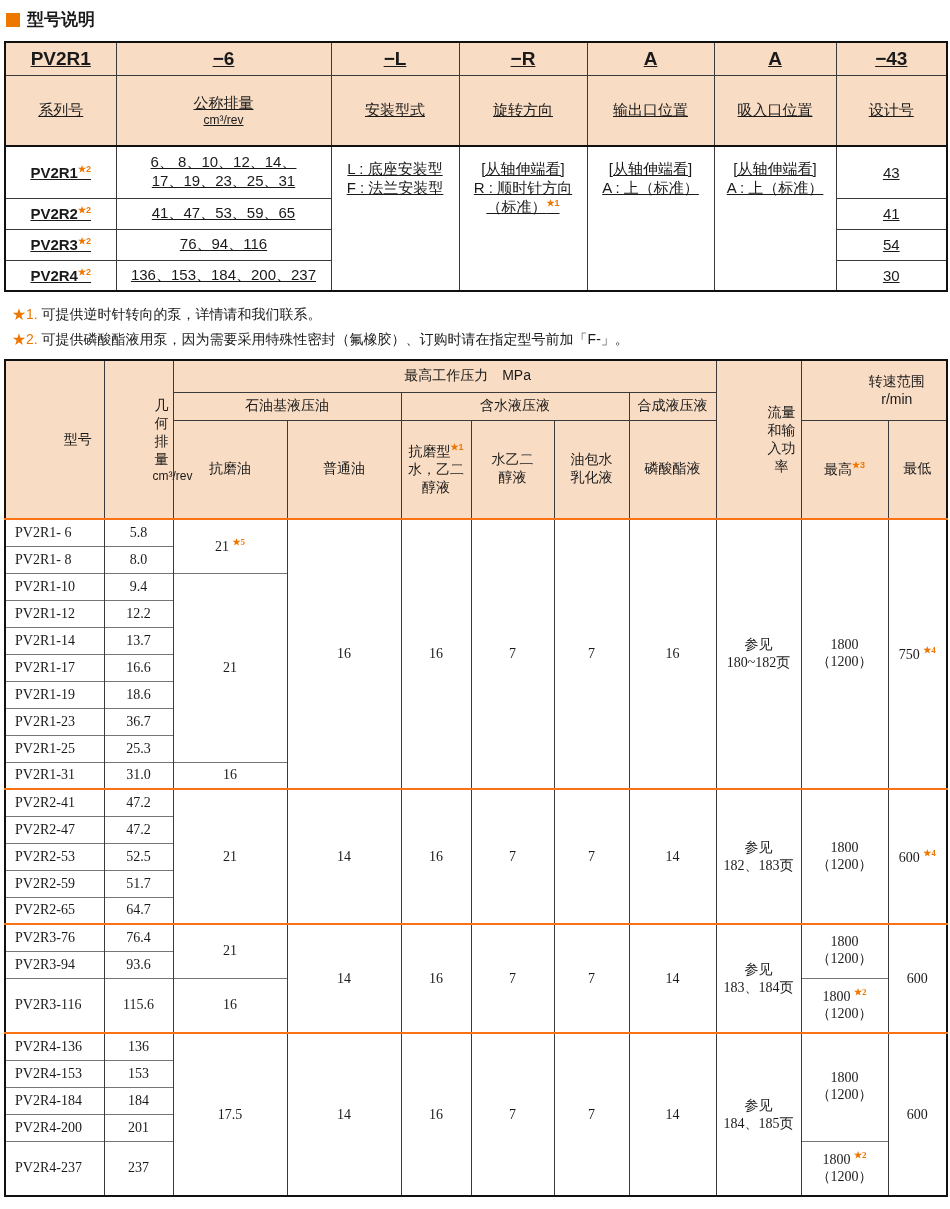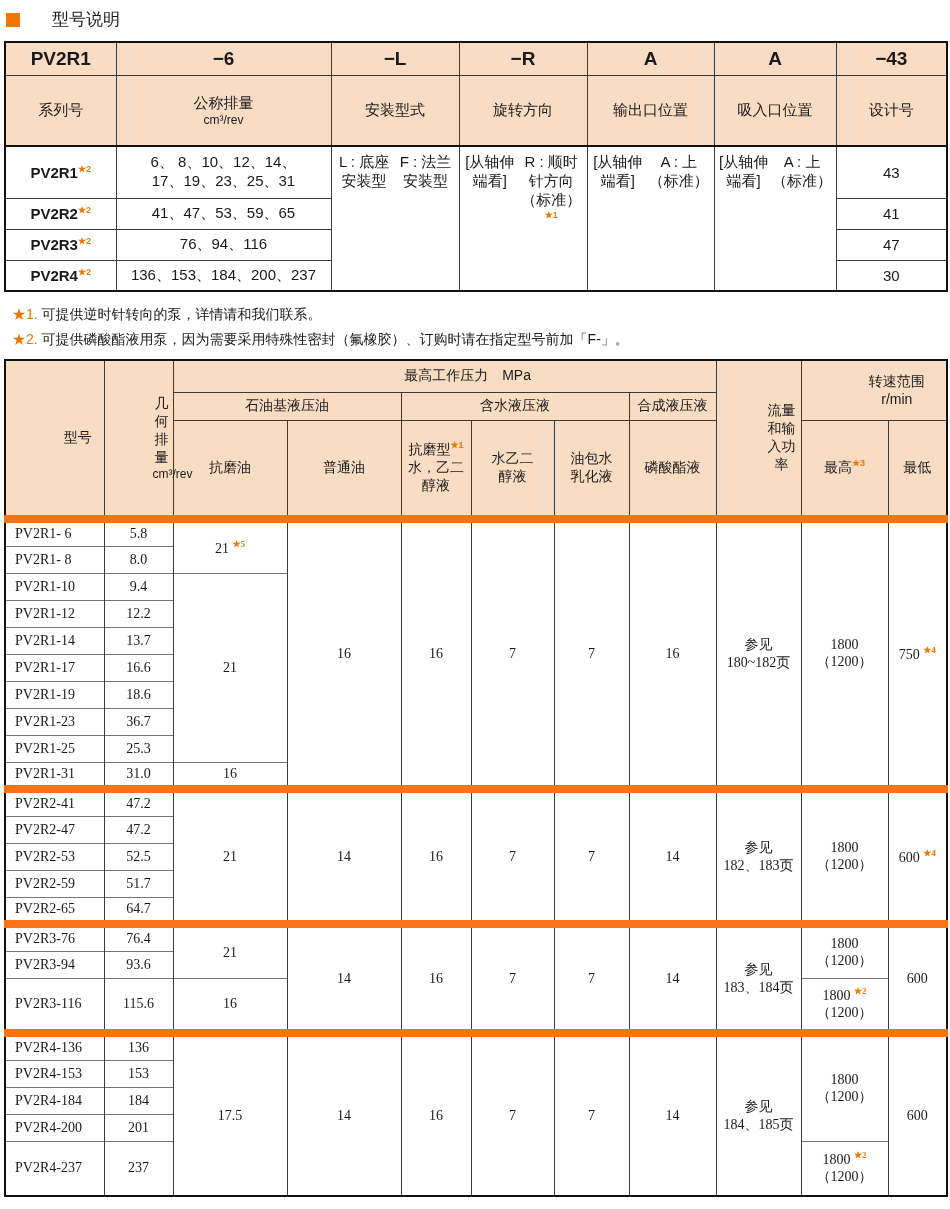--- a/index.html
+++ b/index.html
@@ -3,58 +3,58 @@
 <meta charset="utf-8">
 <style>
   html,body{margin:0;padding:0;background:#fff;}
   body{width:950px;height:1209px;overflow:hidden;
        font-family:"Liberation Sans",sans-serif;color:#1a1a1a;}
   .page{padding:4px 4px 0 4px;}
 
   
   .sec{display:flex;align-items:center;margin:4px 0 10px 2px;}
   .sq{width:14px;height:14px;background:#ee7700;margin-right:7px;flex:0 0 auto;}
-  .sec .t{font-size:17px;font-weight:normal;margin-left:25px;}
+  .sec .t{font-size:17px;font-weight:bold;}
   .sec .sub{font-size:13px;font-weight:bold;margin-left:10px;padding-top:3px;}
 
   
   table{border-collapse:collapse;table-layout:fixed;width:942px;}
   th,td{padding:0 2px;text-align:center;vertical-align:middle;box-sizing:border-box;}
   .hdr{background:#f9dcc4;}
   sup.star{color:#ee7700;font-size:9px;font-weight:bold;letter-spacing:0;}
   .pre{white-space:pre-line;}
 
   
   .t1{border:2px solid #111;}
-  .t1 th,.t1 td{border:1px solid #3a3a3a;font-size:15px;}
+  .t1 th,.t1 td{border:1px solid #3a3a3a;font-size:15px;text-decoration:underline;}
   .t1 tr.code th{height:33px;font-size:19px;font-weight:bold;}
   .t1 tr.labels th{height:71px;font-weight:normal;border-bottom:2px solid #111;}
   .t1 td{height:31px;background:#fff;}
   .t1 tr.r1 td{height:52px;}
   .t1 .dotL{border-left:1px dotted #555;}
   .t1 .unit{font-size:12px;}
-  .t1 .vcell{display:flex;flex-direction:row;justify-content:flex-start;height:100%;padding:6px 0;box-sizing:border-box;}
+  .t1 .vcell{display:flex;flex-direction:column;justify-content:flex-start;height:100%;padding:13px 0;box-sizing:border-box;}
   .t1 td.series{font-weight:bold;}
 
   
   .notes{margin:10px 0 0 8px;font-size:14px;line-height:1.75;}
   .notes .mk{color:#ee7700;}
 
   
   .t2{border:2px solid #111;margin-top:8px;}
   .t2 th{border:1px solid #3a3a3a;font-weight:normal;font-size:14px;background:#f9dcc4;}
   .t2 td{border-left:1px solid #3a3a3a;border-right:1px solid #3a3a3a;
          border-top:1px solid #767676;font-size:14px;
          font-family:"Liberation Serif","DejaVu Serif",serif;background:#fff;}
   .t2 tr.h1 th{height:32px;padding-left:48px;}
   .t2 tr.h2 th{height:28px;}
   .t2 tr.h3 th{height:99px;}
   .t2 tr{height:27px;}
   .t2 tr.tall{height:55px;}
-  .t2 tr.gstart td{border-top:8px solid #f97316;}
+  .t2 tr.gstart td{border-top:2px solid #f97316;}
   .t2 td.model{text-align:left;padding-left:9px;white-space:pre;}
   .t2 .unit{font-size:12px;}
 </style>
 </head>
 <body>
 
 <div class="page">
 
   <div class="sec">
     <span class="sq"></span>
@@ -127,21 +127,21 @@
       <td>43</td>
     </tr>
     <tr>
       <td class="series"><span>PV2R2</span><sup class="star">★2</sup></td>
       <td>41、47、53、59、65</td>
       <td>41</td>
     </tr>
     <tr>
       <td class="series"><span>PV2R3</span><sup class="star">★2</sup></td>
       <td>76、94、116</td>
-      <td>47</td>
+      <td>54</td>
     </tr>
     <tr>
       <td class="series"><span>PV2R4</span><sup class="star">★2</sup></td>
       <td>136、153、184、200、237</td>
       <td>30</td>
     </tr>
   </tbody>
     </table>
 
   <div class="notes">

